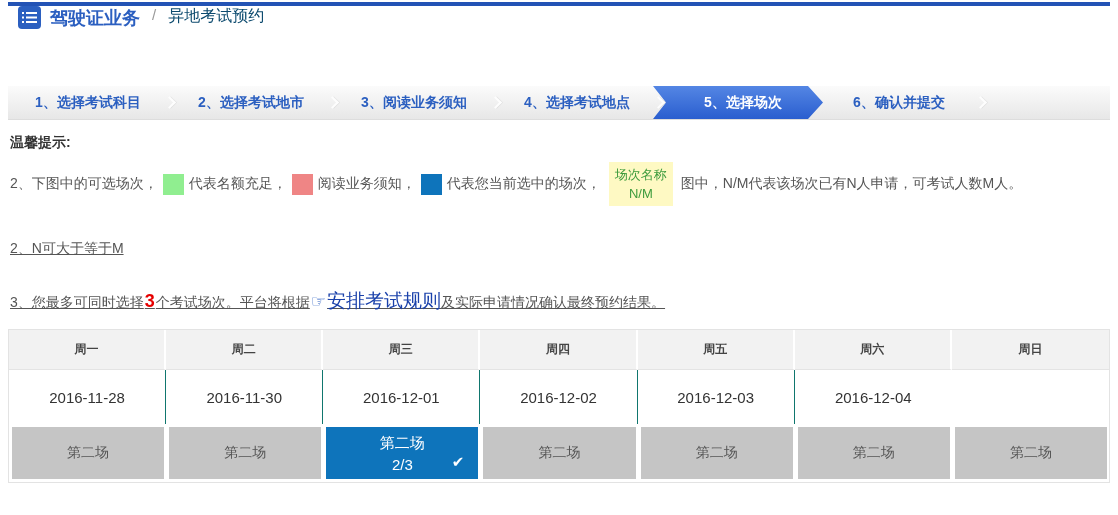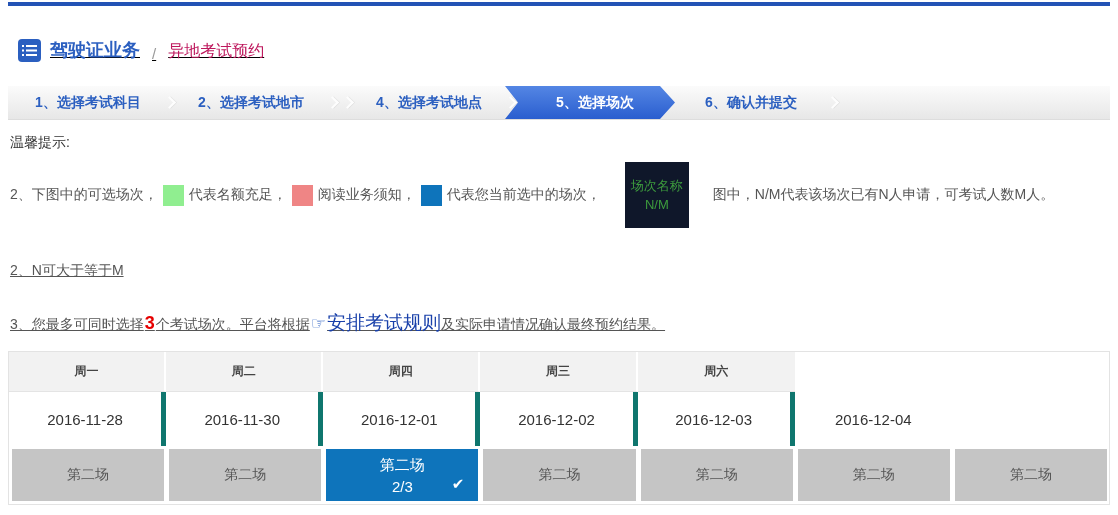--- a/index.html
+++ b/index.html
@@ -2,64 +2,64 @@
 <html><head>
 <meta charset="utf-8">
 <style>
   * { margin:0; padding:0; box-sizing:border-box; }
   html,body { width:1118px; height:515px; background:#fff;
     font-family:"Liberation Sans","DejaVu Sans",sans-serif; overflow:hidden; }
   .page { padding:0 8px; }
   .topbar { height:4px; background:#2353b5; margin-top:2px; }
 
   
-  .header { height:56px; display:flex; align-items:flex-end; padding-left:10px;text-decoration:underline; }
+  .header { height:56px; display:flex; align-items:flex-start; padding-left:10px; }
   .hicon { width:23px; height:23px; background:#2b5fc0; border-radius:4px;
     display:flex; align-items:center; justify-content:center; margin-right:9px; }
   .htitle { color:#2b5fc0; font-size:18px; font-weight:bold; }
   .hsep { color:#999; font-size:15px; margin:0 12px; }
-  .hsub { color:#be185d; font-size:16px; }
+  .hsub { color:#0c4a6e; font-size:16px; }
 
   
   .tabs { margin-top:24px; height:34px; display:flex; align-items:stretch;
     background:linear-gradient(#fbfbfb,#e7e7e7); border-bottom:1px solid #ddd;
     padding-left:6px; overflow:hidden; }
   .tab { display:flex; align-items:center; justify-content:center; width:148px;
     color:#2b5fc0; font-size:14px; font-weight:bold; white-space:nowrap; cursor:pointer; }
   .sep { align-self:center; width:9px; height:9px; border-top:2px solid #fdfdfd;
     border-right:2px solid #fdfdfd; transform:rotate(45deg); margin:0 3px;
     box-shadow:1px -1px 0 rgba(0,0,0,0.05); }
   .tab.active { width:170px; color:#fff;
     background:linear-gradient(#5486e4,#2a5ecf); margin-left:-13px; padding-left:10px;
     clip-path:polygon(0 0, calc(100% - 15px) 0, 100% 50%, calc(100% - 15px) 100%, 0 100%, 13px 50%);text-align:right; }
   .tab.after-active { margin-left:2px; }
 
   
   .tips { padding:14px 2px 0 2px; color:#555; font-size:14px; }
-  .tips-title { color:#333; font-weight:normal; font-size:14px; }
+  .tips-title { color:#333; font-weight:bold; font-size:14px; }
   .tline { margin-top:31px; line-height:22px;text-decoration:underline; }
   .tline1 { display:flex; align-items:center; flex-wrap:nowrap; margin-top:10px; }
   .sw { display:inline-block; width:21px; height:21px; margin:0 5px; flex:0 0 auto; }
   .sw-green { background:#90ee90; }
   .sw-red { background:#ef8585; }
   .sw-blue { background:#0e74bb; }
-  .nm-box { background:#0f172a; color:#3d9b3d; text-align:center; font-size:13px;
-    line-height:19px; padding:14px 6px; margin:0 24px; flex:0 0 auto; }
+  .nm-box { background:#fef9c3; color:#3d9b3d; text-align:center; font-size:13px;
+    line-height:19px; padding:3px 6px; margin:0 8px; flex:0 0 auto; }
   .red-num { color:#e60000; font-weight:bold; font-size:18px; padding:0 1px; }
   .rule-link { color:#1a41aa; font-size:19px; text-decoration:none; cursor:pointer; }
   .hand { color:#2b5fc0; font-size:17px; display:inline-block; margin:0 1px; }
 
   
   .cal { margin-top:16px; border:1px solid #e3e3e3; }
   .cal-row { display:grid; grid-template-columns:repeat(7,1fr); }
   .wd { background:#f2f2f2; border-right:2px solid #fff; border-bottom:1px solid #e4e4e4;
     height:40px; display:flex; align-items:center; justify-content:center;
     font-weight:bold; color:#444; font-size:12px; }
   .wd:last-child { border-right:none; }
-  .dt { background:#fff; border-right:5px solid #0f766e; height:54px;
+  .dt { background:#fff; border-right:1px solid #0f766e; height:54px;
     display:flex; align-items:center; justify-content:center; color:#333; font-size:15px; }
   .dt:last-child { border-right:none; }
   .sc { padding:3px 2px 3px 3px; background:#fff; }
   .sess { height:52px; background:#c5c5c5; color:#555; font-size:14px;
     display:flex; align-items:center; justify-content:center; cursor:pointer; position:relative; }
   .sess.sel { background:#0e74bb; color:#fff; flex-direction:column; gap:3px; font-size:15px; }
   .check { position:absolute; right:14px; bottom:8px; font-size:15px; font-weight:bold; color:#fff; }
 
   
   .footer { margin-top:34px; height:67px; background:#f4f4f4;
@@ -87,20 +87,21 @@
     <span class="htitle">驾驶证业务</span>
     <span class="hsep">/</span>
     <span class="hsub">异地考试预约</span>
   </div>
 
   <div class="tabs">
     <div class="tab">1、选择考试科目</div>
     <span class="sep"></span>
     <div class="tab">2、选择考试地市</div>
     <span class="sep"></span>
+    <div class="tab">3、阅读业务须知</div>
     <span class="sep"></span>
     <div class="tab">4、选择考试地点</div>
     <span class="sep"></span>
     <div class="tab active">5、选择场次</div>
     <div class="tab after-active">6、确认并提交</div>
     <span class="sep"></span>
   </div>
 
   <div class="tips">
     <div class="tips-title">温馨提示:</div>
@@ -121,23 +122,25 @@
     <div class="tline">2、N可大于等于M</div>
     <div class="tline">
       <span>3、您最多可同时选择</span><span class="red-num">3</span><span>个考试场次。平台将根据</span><span class="hand">☞</span><a class="rule-link">安排考试规则</a><span>及实际申请情况确认最终预约结果。</span>
     </div>
   </div>
 
   <div class="cal">
     <div class="cal-row">
       <div class="wd">周一</div>
       <div class="wd">周二</div>
+      <div class="wd">周三</div>
       <div class="wd">周四</div>
-      <div class="wd">周三</div>
+      <div class="wd">周五</div>
       <div class="wd">周六</div>
+      <div class="wd">周日</div>
     </div>
     <div class="cal-row">
       <div class="dt">2016-11-28</div>
       <div class="dt">2016-11-30</div>
       <div class="dt">2016-12-01</div>
       <div class="dt">2016-12-02</div>
       <div class="dt">2016-12-03</div>
       <div class="dt">2016-12-04</div>
     </div>
     <div class="cal-row">

